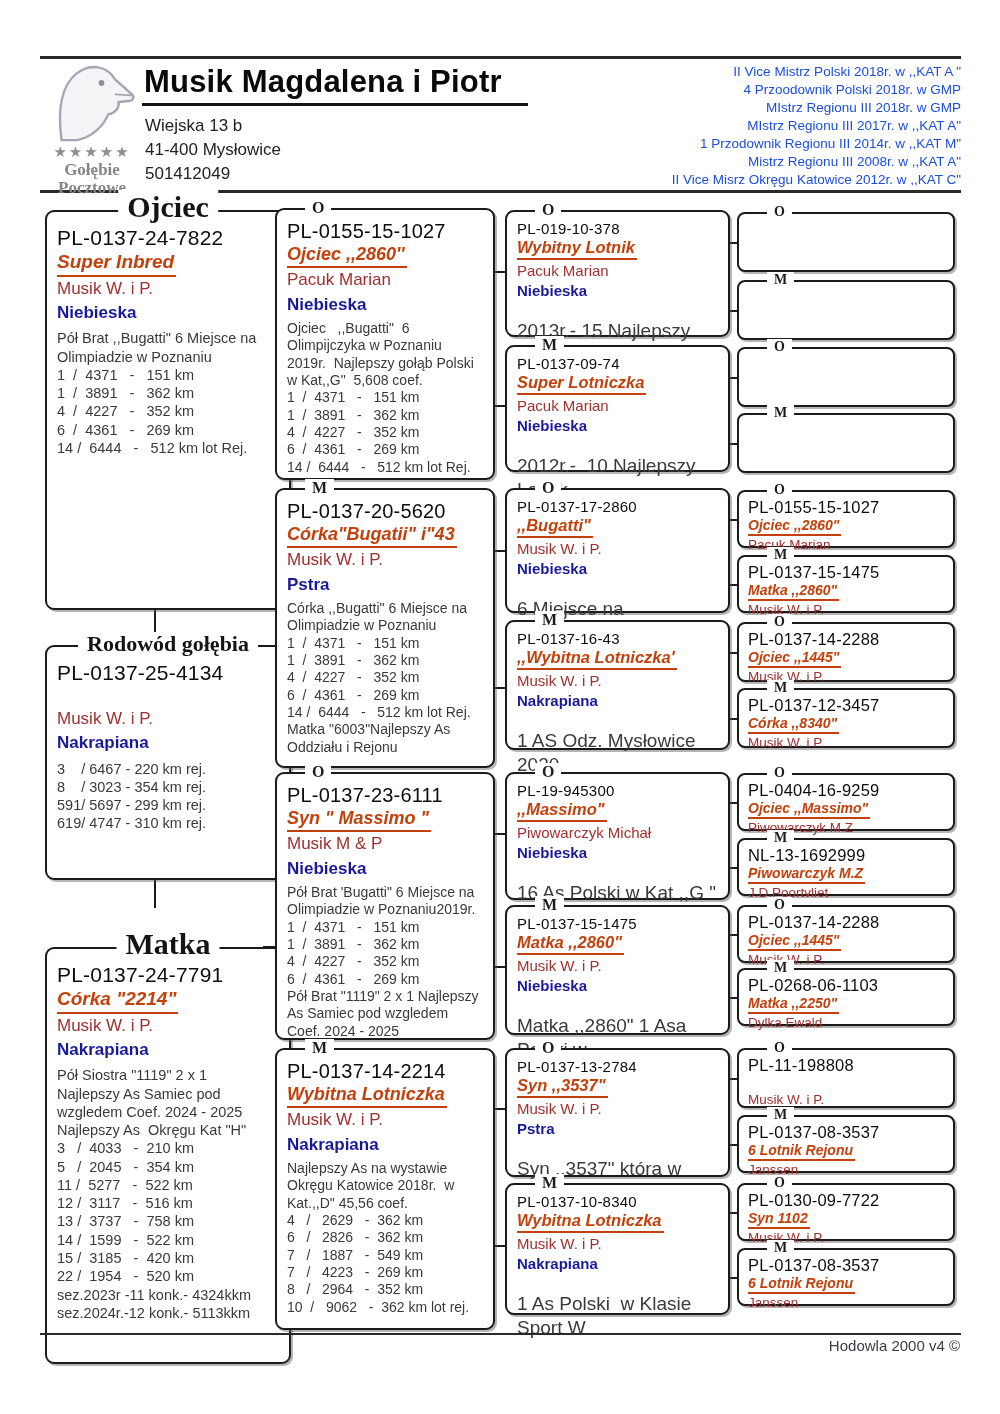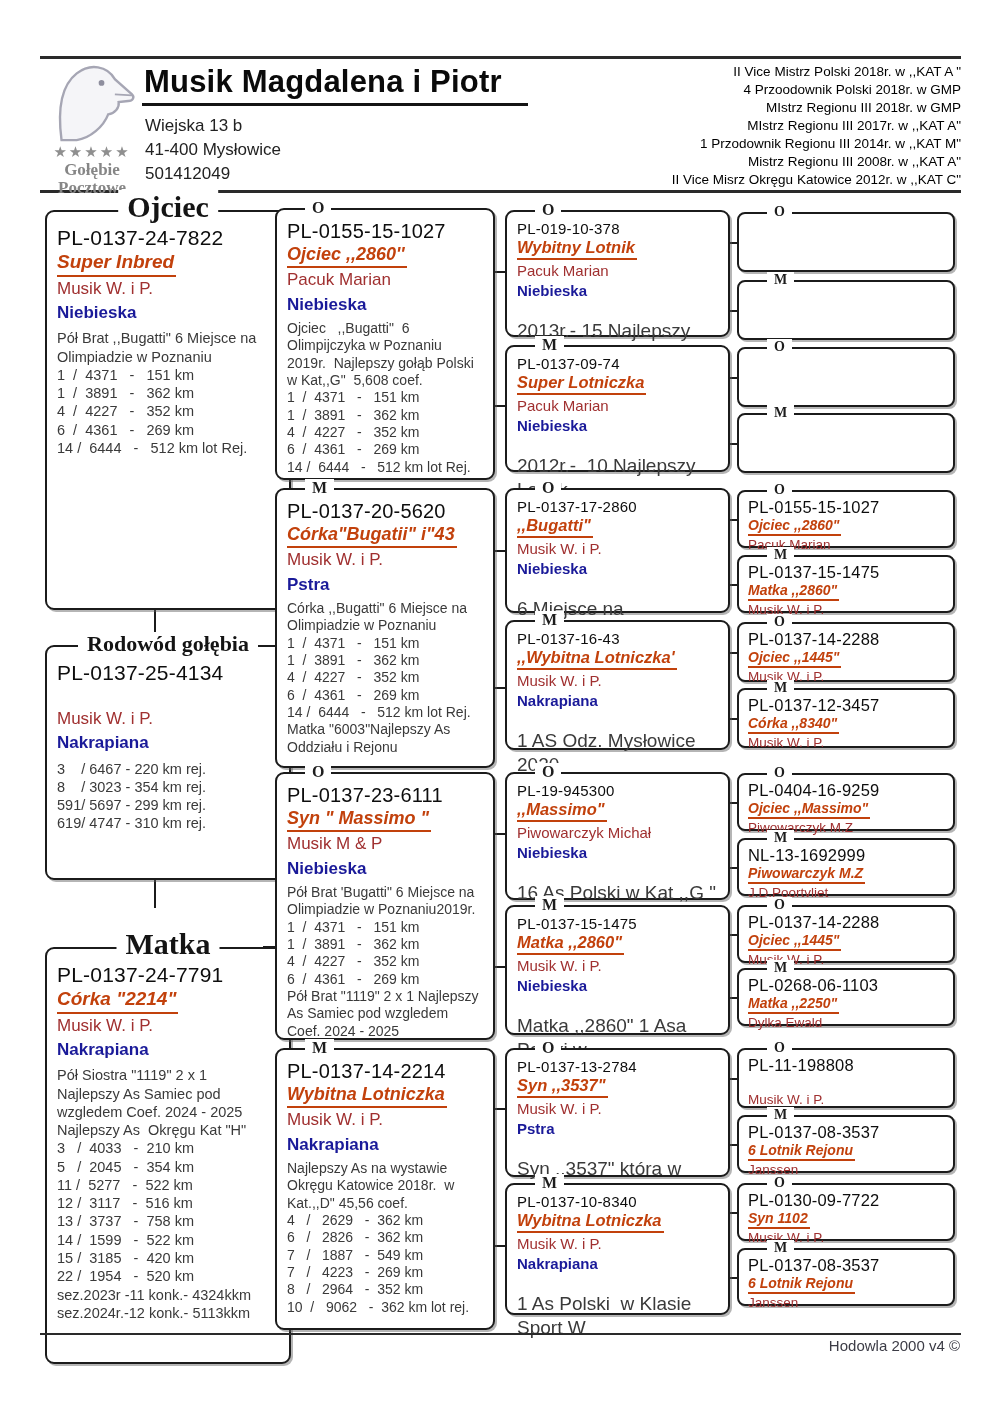--- a/index.html
+++ b/index.html
@@ -11,21 +11,21 @@
   
   .logo{position:absolute;left:42px;top:62px;width:100px;text-align:center;}
   .logo .stars{font-size:15px;letter-spacing:2px;color:#8f8f8f;margin-top:-3px;}
   .logo .lline{font-family:"Liberation Serif",serif;font-weight:bold;font-size:17px;
                color:#868686;line-height:1.05;}
   .page-title{position:absolute;left:142px;top:64px;display:inline-block;
               font-size:31px;font-weight:bold;color:#0a0a0a;
               border-bottom:3px solid #141414;padding:0 26px 3px 2px;letter-spacing:0.2px;}
   .address{position:absolute;left:145px;top:114px;font-size:17px;color:#222;line-height:24px;}
   .achv{position:absolute;right:39px;top:63px;width:520px;text-align:right;
-        font-size:13.5px;line-height:18px;color:#000000;}
+        font-size:13.5px;line-height:18px;color:#1d4ed8;}
 
   
   .pbox{position:absolute;border:2px solid #1b1b1b;border-radius:9px;background:#fff;
         box-sizing:border-box;padding:10px 8px 4px 10px;
         box-shadow:2px 2px 0 rgba(90,90,90,0.45);}
   .om{position:absolute;top:-11px;left:28px;background:#fff;padding:0 7px;
       font-family:"Liberation Serif",serif;font-weight:bold;font-size:16px;color:#1d1d1d;}
   .coltitle{position:absolute;top:-22px;left:50%;transform:translateX(-50%);background:#fff;
             padding:0 9px;font-family:"Liberation Serif",serif;font-weight:bold;
             font-size:30px;color:#141414;white-space:nowrap;line-height:1.1;}

